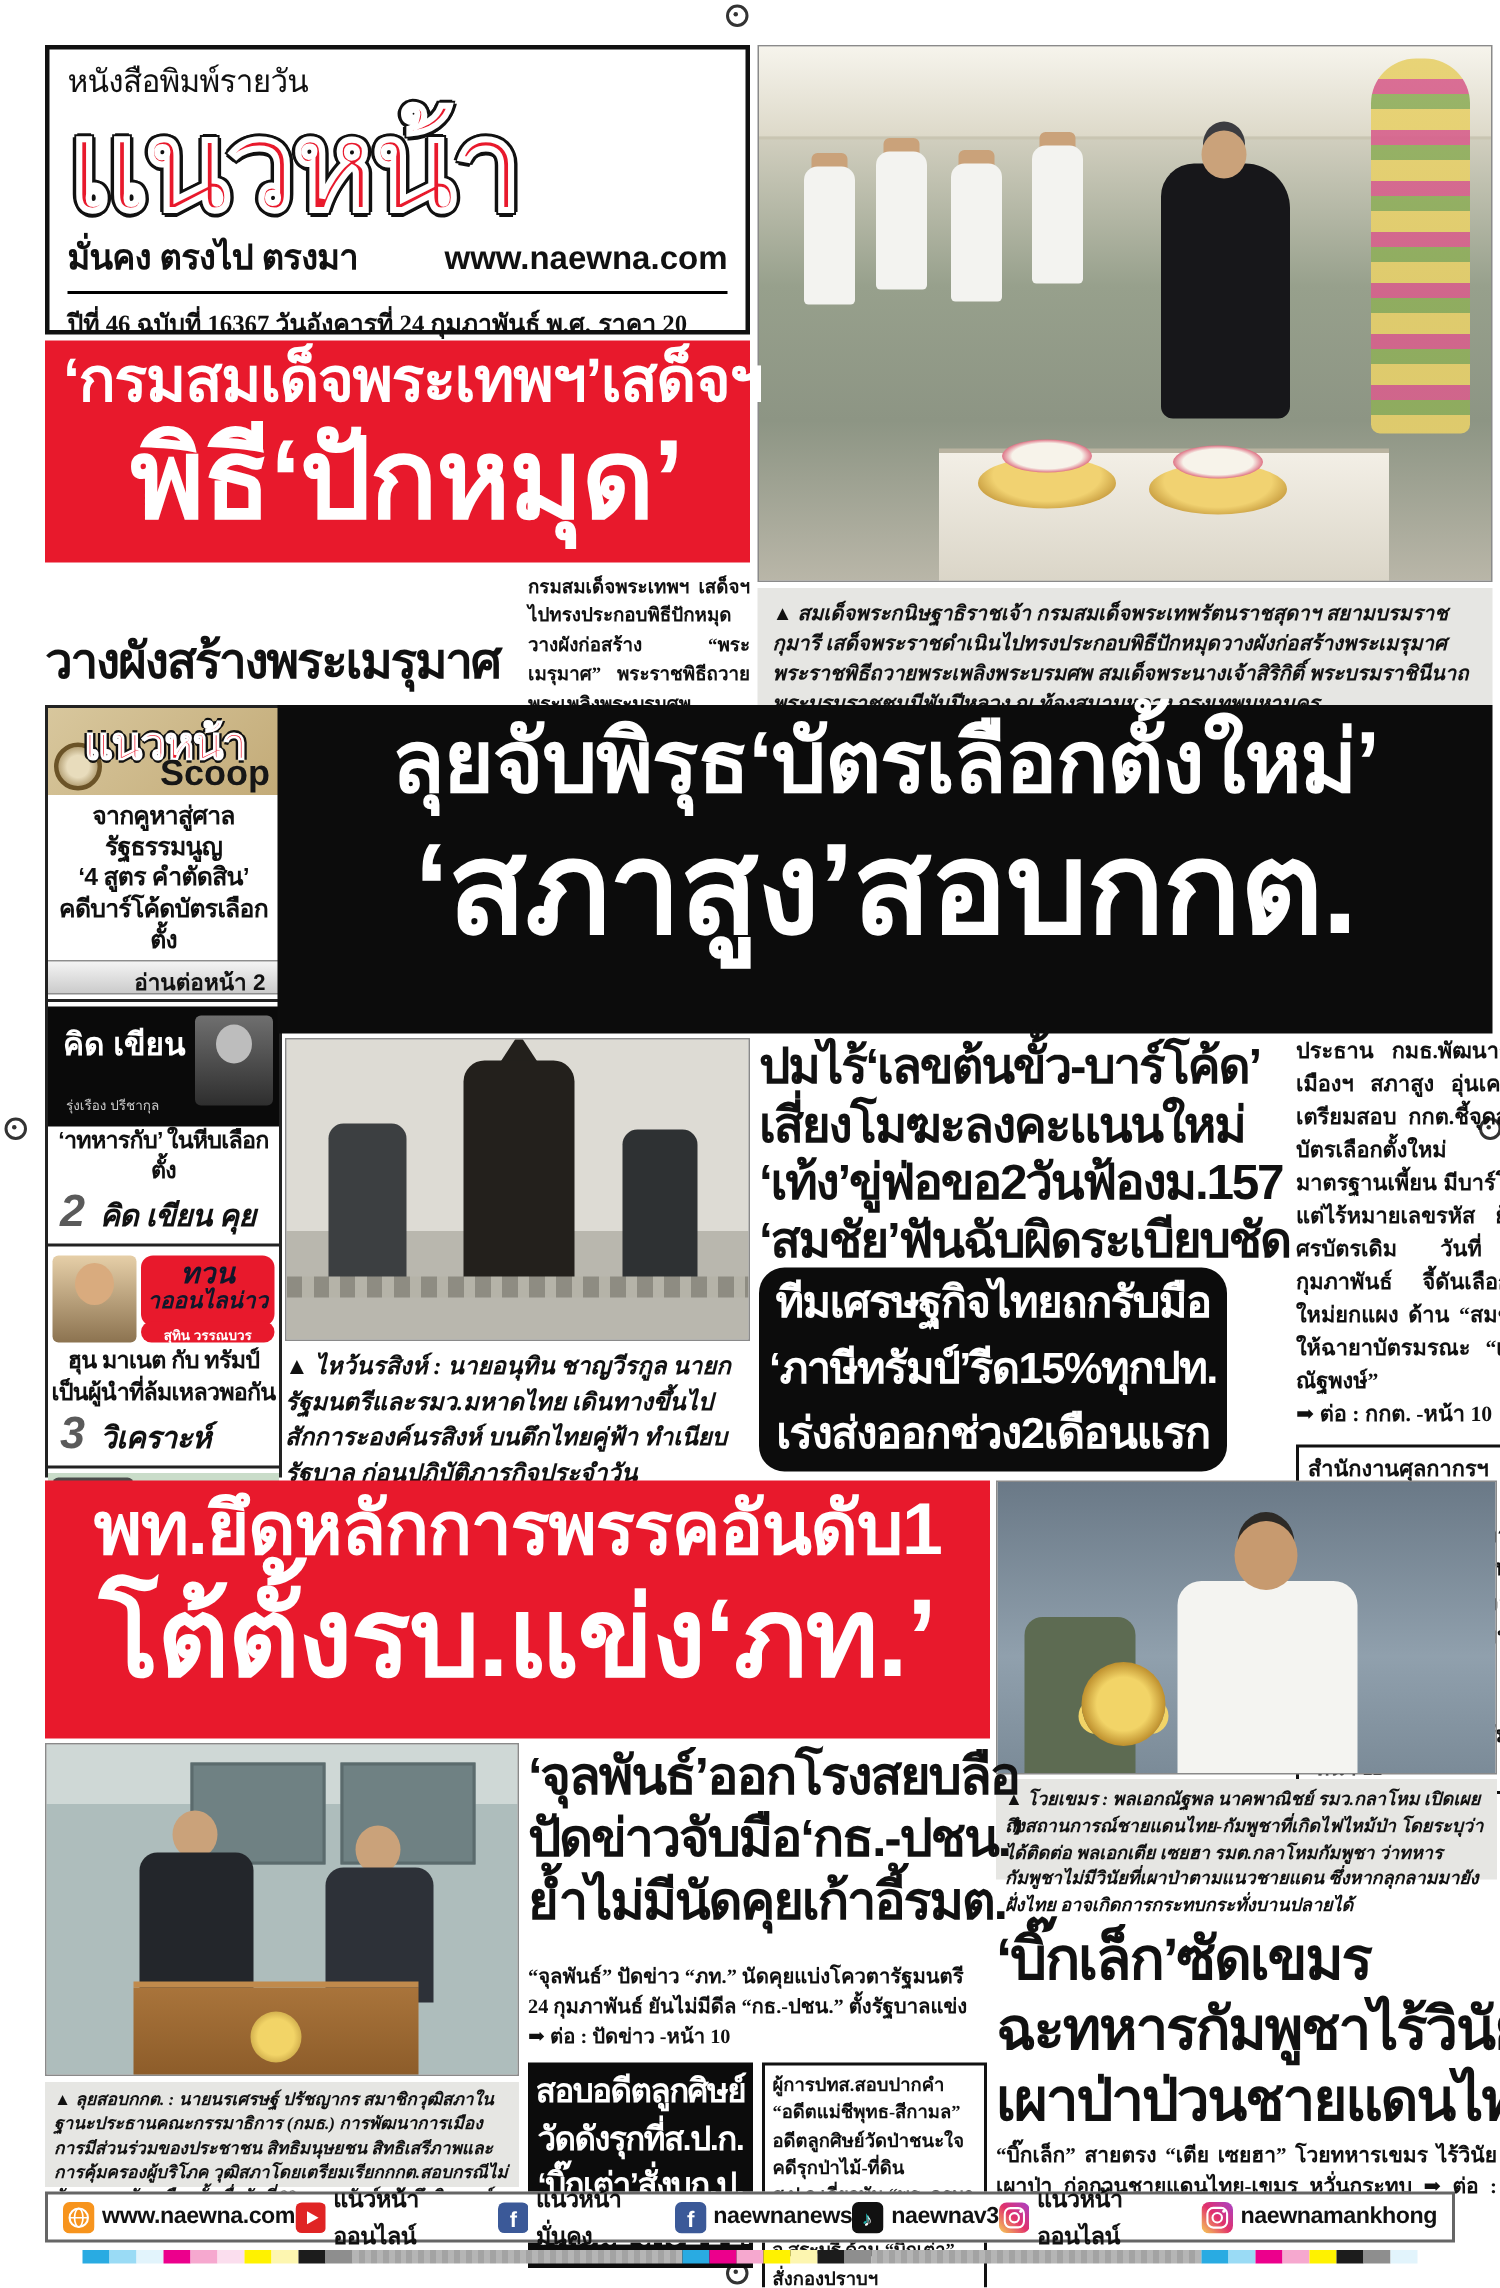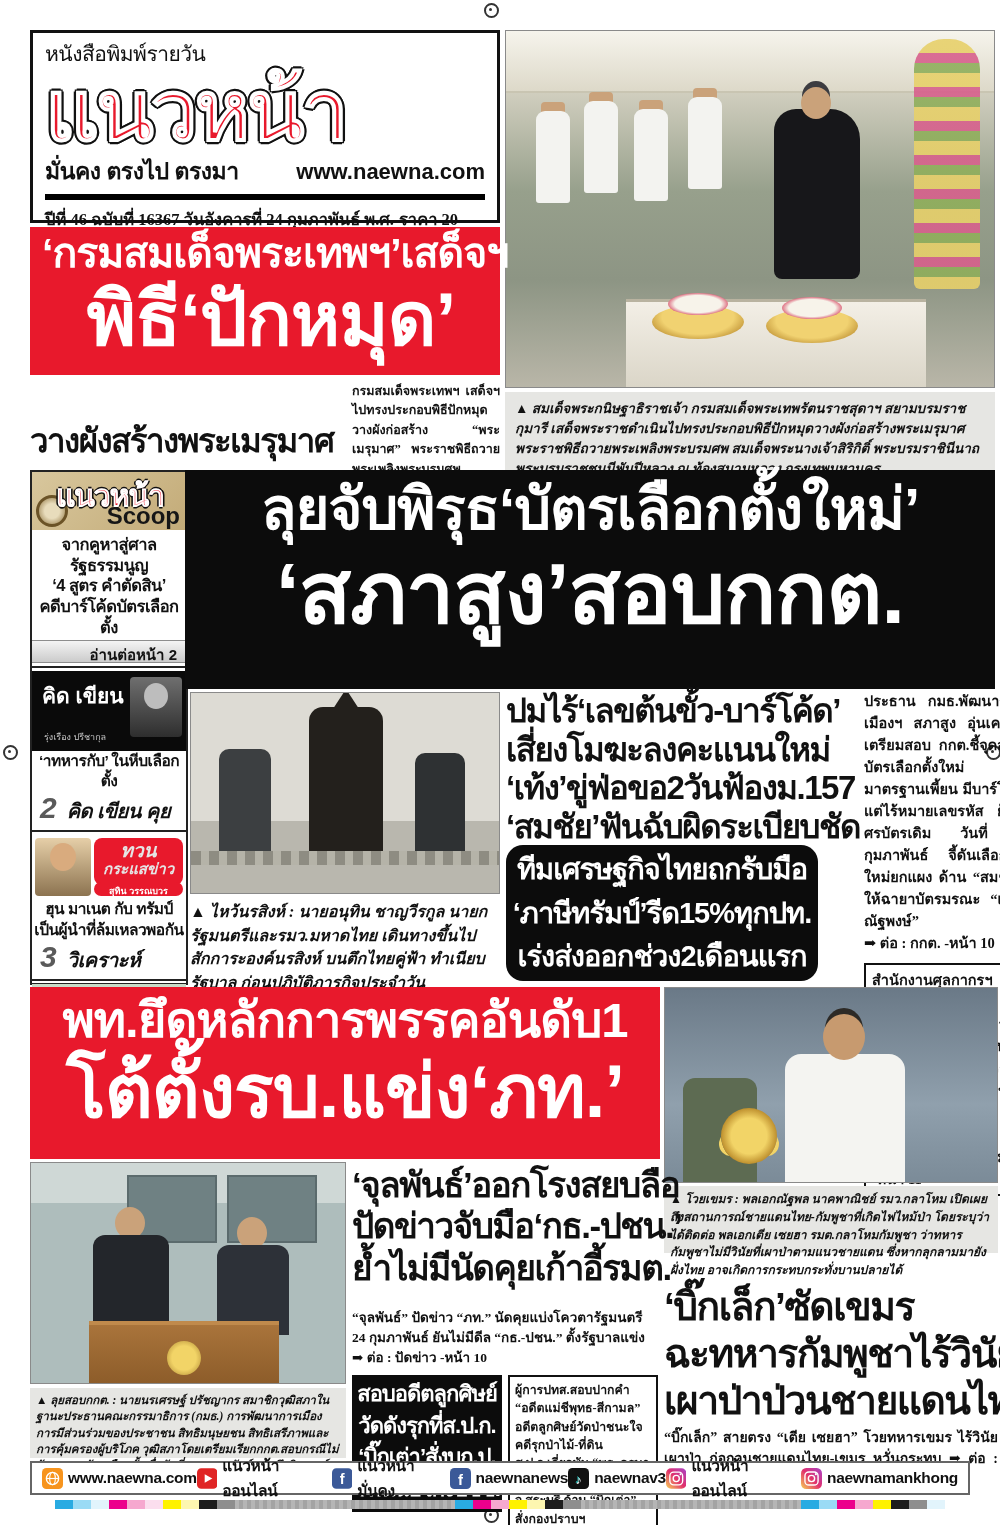--- a/index.html
+++ b/index.html
@@ -12,21 +12,21 @@
   .reg i{position:absolute;left:3px;top:3px;width:3px;height:3px;background:#333;border-radius:50%;}
 
   
   .masthead{left:30px;top:30px;width:470px;height:193px;border:3px solid #111;padding:4px 12px 0 12px;}
   .mh-tagline{font-size:21px;font-weight:400;letter-spacing:-.5px;}
   .mh-logo{font-size:84px;font-weight:800;color:#e8192c;line-height:.98;letter-spacing:-3px;
     -webkit-text-stroke:1.4px #fff;
     text-shadow:3px 0 0 #111,-3px 0 0 #111,0 3px 0 #111,0 -3px 0 #111,
                 2px 2px 0 #111,-2px 2px 0 #111,2px -2px 0 #111,-2px -2px 0 #111;}
   .mh-row{display:flex;justify-content:space-between;align-items:baseline;
-          border-bottom:6px solid #000000;padding-bottom:5px;margin-top:1px;}
+          border-bottom:2px solid #000000;padding-bottom:5px;margin-top:1px;}
   .mh-slogan{font-size:23px;font-weight:800;letter-spacing:-.5px;}
   .mh-web{font-size:22px;font-weight:800;}
   .mh-edition{display:flex;justify-content:space-between;font-size:16.5px;font-weight:600;padding-top:6px;
               font-family:"Liberation Serif","DejaVu Serif",serif;}
 
   
   .photo{border:1px solid #8a8a8a;overflow:hidden;}
   .ph-el{position:absolute;}
 
   .top-photo{left:505px;top:30px;width:490px;height:358px;background:linear-gradient(180deg,#e9e6da 0%,#cfcdbd 18%,#97a08c 45%,#8d9584 70%,#b9b6a8 100%);}
@@ -133,21 +133,21 @@
   .kid-port{right:4px;top:6px;width:52px;height:60px;background:linear-gradient(180deg,#6f6f6f,#2e2e2e);}
   .kid-port .p-head{left:14px;top:6px;width:24px;height:26px;background:#bdbdbd;}
   .teaser-line{text-align:center;font-weight:800;font-size:15.5px;letter-spacing:-.5px;line-height:1.3;}
   .num-row{display:flex;align-items:baseline;gap:10px;padding:0 8px;}
   .num{font-size:30px;font-weight:800;font-style:italic;color:#5a5a5a;}
   .secname{font-size:20px;font-weight:800;font-style:italic;letter-spacing:-.5px;}
   .tuan-box{position:relative;height:64px;background:#fff;}
   .tuan-port{left:3px;top:3px;width:56px;height:58px;background:linear-gradient(180deg,#e6cfa8,#8c7350);}
   .tuan-port .p-head{left:15px;top:5px;width:26px;height:28px;background:#d9ab7e;}
   .tuan-label{position:absolute;left:62px;top:3px;right:3px;height:44px;background:#e8192c;border-radius:8px;
-              color:#e5e5e5;text-align:center;font-weight:800;font-style:italic;line-height:1.05;padding-top:3px;}
+              color:#0f172a;text-align:center;font-weight:800;font-style:italic;line-height:1.05;padding-top:3px;}
   .tuan-l1{font-size:19px;} .tuan-l2{font-size:15px;}
   .tuan-author{position:absolute;left:62px;bottom:3px;right:3px;height:14px;background:#e8192c;border-radius:7px;
                color:#fff;font-size:9px;font-weight:700;text-align:center;padding-top:2px;box-sizing:border-box;}
   .green-box{position:relative;height:72px;background:#c9dcc9;}
   .green-port{left:3px;top:3px;width:54px;height:66px;background:linear-gradient(180deg,#4c4c4c,#1c1c1c);}
   .green-port .p-head{left:14px;top:8px;width:24px;height:26px;background:#c49b72;}
   .green-title{position:absolute;left:60px;top:20px;right:2px;font-size:14.5px;font-weight:800;text-align:center;}
   .green-author{position:absolute;right:3px;bottom:4px;background:#33332f;color:#eee;font-size:8.5px;padding:1px 6px;}
 
   
@@ -256,21 +256,21 @@
       <span class="secname">คิด เขียน คุย</span>
     </div>
     <div class="sb-sep"></div>
 
     <div class="tuan-box">
       <div class="portrait tuan-port">
           <div class="p-head"></div>
         </div>
       <div class="tuan-label">
         <div class="tuan-l1">ทวน</div>
-        <div class="tuan-l2">กระแสข่าว</div>
+        <div class="tuan-l2">าออนไลน่าว</div>
       </div>
       <div class="tuan-author">สุทิน วรรณบวร</div>
     </div>
     <div class="teaser-line">ฮุน มาเนต กับ ทรัมป์</div>
     <div class="teaser-line">เป็นผู้นำที่ล้มเหลวพอกัน</div>
     <div class="num-row">
       <span class="num">3</span>
       <span class="secname">วิเคราะห์</span>
     </div>
     <div class="sb-sep"></div>

